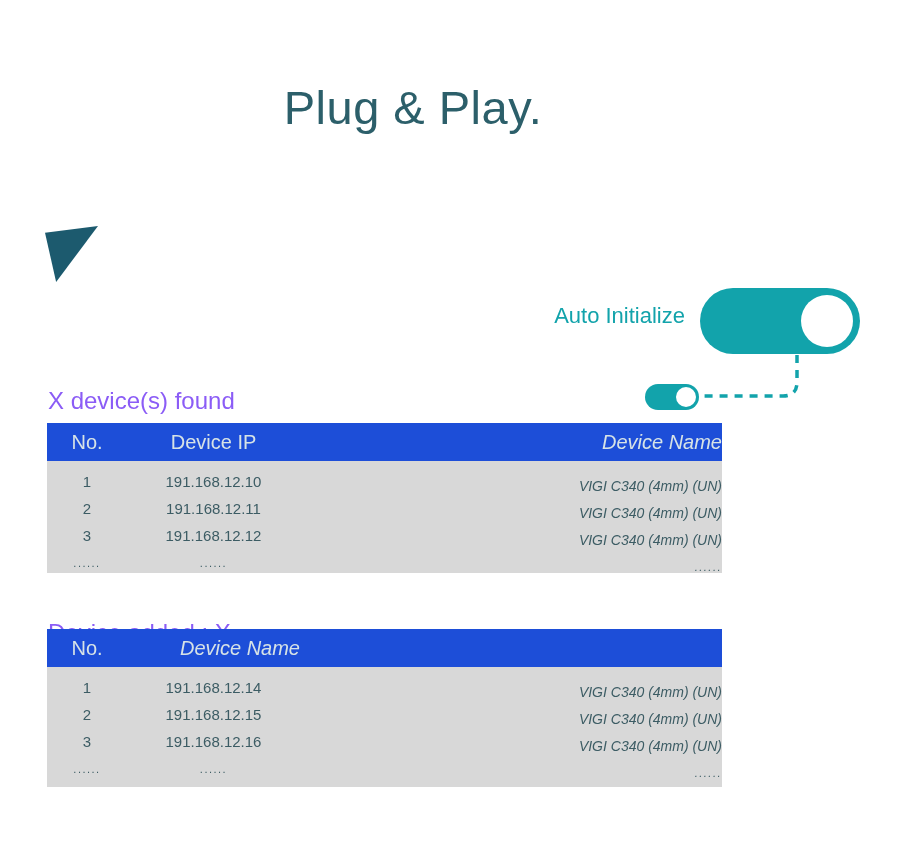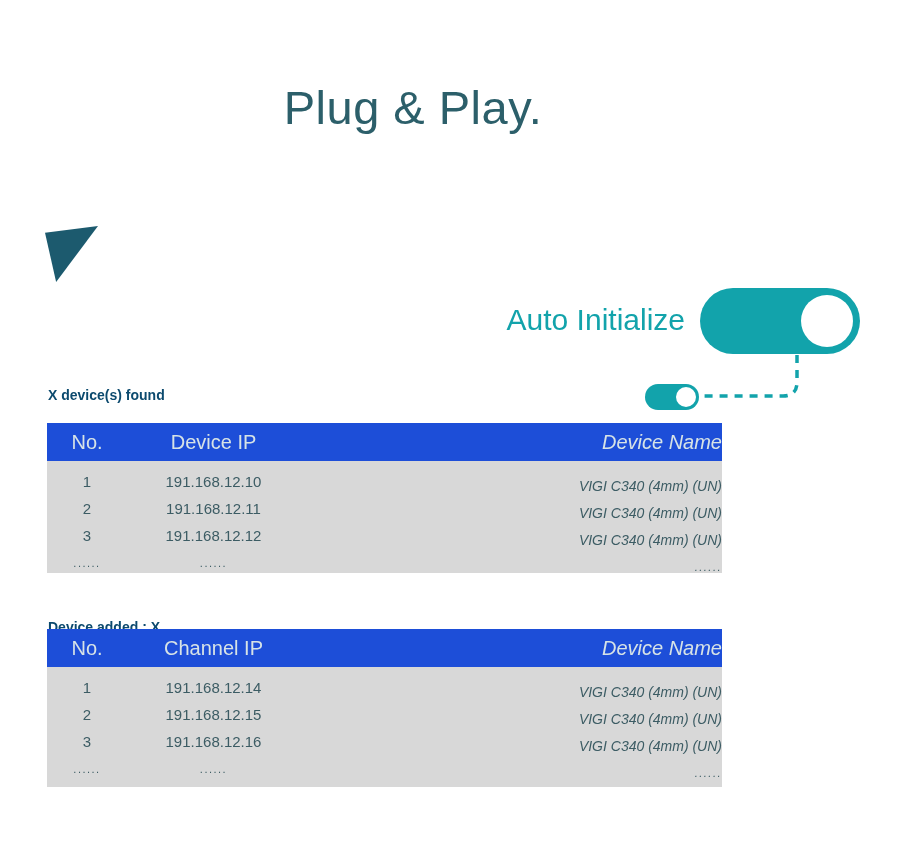--- a/index.html
+++ b/index.html
@@ -39,21 +39,21 @@
     font-weight: 400;
     color: #1a1a1a;
     letter-spacing: 0.3px;
   }
 
   
   .auto-init-label {
     position: absolute;
     left: 420px; top: 303px; width: 265px;
     text-align: right;
-    font-size: 30px;
+    font-size: 22px;
     font-weight: 400;
     color: #12a3ab;
   }
   .toggle-main {
     position: absolute;
     left: 700px; top: 288px;
     width: 160px; height: 66px;
     background: #12a3ab;
     border-radius: 33px;
   }
@@ -86,23 +86,23 @@
     right: 3px; top: 3px;
     width: 20px; height: 20px;
     background: #ffffff;
     border-radius: 50%;
   }
 
   
   .section-label {
     position: absolute;
     left: 48px;
-    font-size: 14px;
-    font-weight: 700;
-    color: #0c4a6e;
+    font-size: 24px;
+    font-weight: 400;
+    color: #8b5cf6;
   }
   .label-found { top: 387px; }
   .label-added { top: 619px; }
 
   
   .device-table {
     position: absolute;
     left: 47px;
     width: 675px;
     overflow: hidden;
@@ -191,21 +191,20 @@
           <div class="t-cell c2 dots">......</div>
         </div>
       </div>
     </div>
 
   <div class="section-label label-added">Device added : X</div>
 
   <div class="device-table table-added">
       <div class="t-head">
         <div class="t-hcell c0">No.</div>
-        <div class="t-hcell c1">Channel IP</div>
         <div class="t-hcell c2">Device Name</div>
       </div>
       <div class="t-body">
         <div class="t-row">
           <div class="t-cell c0">1</div>
           <div class="t-cell c1">191.168.12.14</div>
           <div class="t-cell c2">VIGI C340 (4mm) (UN)</div>
         </div>
         <div class="t-row">
           <div class="t-cell c0">2</div>

